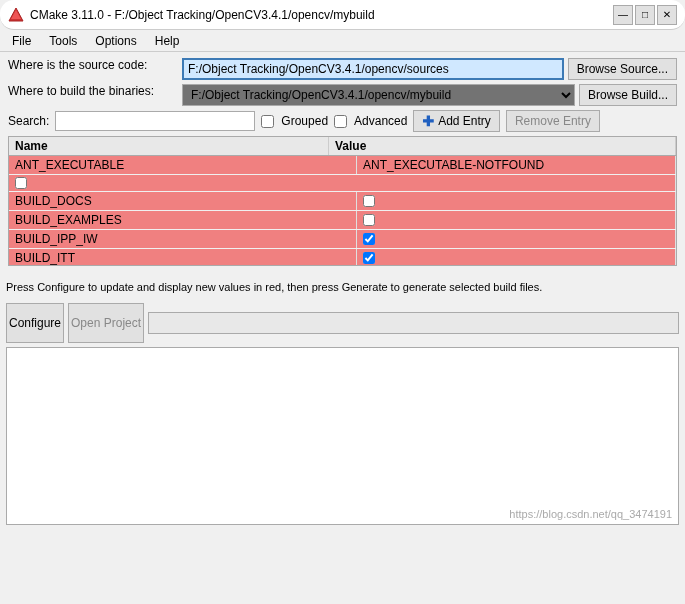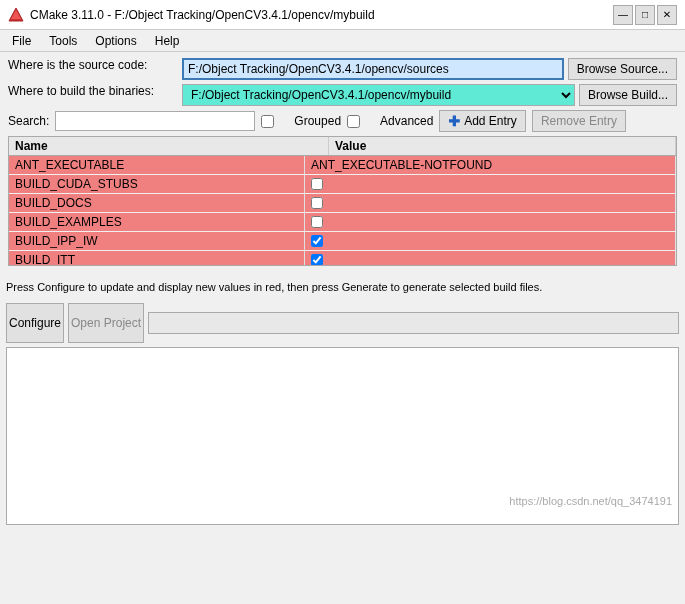--- a/index.html
+++ b/index.html
@@ -14,20 +14,21 @@
 
     
     .title-bar {
       background: #fff;
       border-bottom: 1px solid #ccc;
       display: flex;
       align-items: center;
       padding: 4px 8px;
       height: 30px;
       justify-content: space-between;
+      border-radius: 14px;
     }
     .title-bar-left {
       display: flex;
       align-items: center;
       gap: 6px;
     }
     .title-bar-text {
       font-size: 12px;
       color: #000;
     }
@@ -93,21 +94,21 @@
     .form-input.source {
       background: #d0e8ff;
       border: 2px solid #3d7ab5;
     }
     .form-select {
       flex: 1;
       height: 22px;
       border: 1px solid #aaa;
       padding: 2px 4px;
       font-size: 12px;
-      background: #5eead4;
+      background: #737373;
     }
     .browse-btn {
       height: 22px;
       padding: 0 8px;
       background: #e1e1e1;
       border: 1px solid #aaa;
       font-size: 12px;
       cursor: pointer;
       white-space: nowrap;
     }
@@ -125,21 +126,21 @@
     .search-input {
       width: 200px;
       height: 20px;
       border: 1px solid #aaa;
       padding: 2px 4px;
       font-size: 12px;
     }
     .checkbox-label {
       display: flex;
       align-items: center;
-      gap: 20px;
+      gap: 7px;
       font-size: 12px;
       cursor: pointer;
     }
     .checkbox-label input {
       cursor: pointer;
     }
 
     
     .add-btn {
       height: 22px;
@@ -201,21 +202,21 @@
       background: #f08080;
       color: #000;
     }
     .table-cell {
       padding: 2px 6px;
       font-size: 12px;
       border-right: 1px solid #e0e0e0;
       overflow: hidden;
       white-space: nowrap;
     }
-    .col-name-cell { width: 296px; }
+    .col-name-cell { width: 348px; }
     .col-value-cell { flex: 1; display: flex; align-items: center; }
 
     .checkbox-small {
       width: 12px;
       height: 12px;
     }
 
     
     .status-bar {
       padding: 4px 6px;
@@ -260,21 +261,21 @@
       margin: 0 6px 6px 6px;
       border: 1px solid #aaa;
       background: #fff;
       height: 178px;
       position: relative;
     }
 
     
     .watermark {
       position: absolute;
-      bottom: 17px;
+      bottom: 4px;
       right: 6px;
       font-size: 11px;
       color: #aaa;
     }
 
     
     .cmake-logo {
       width: 16px;
       height: 16px;
     }
@@ -343,21 +344,20 @@
       <div class="table-header-cell col-name">Name</div>
       <div class="table-header-cell col-value">Value</div>
     </div>
 
     <div id="table-body">
         <div class="table-row highlighted">
           <div class="table-cell col-name-cell">ANT_EXECUTABLE</div>
           <div class="table-cell col-value-cell">ANT_EXECUTABLE-NOTFOUND</div>
         </div>
         <div class="table-row highlighted">
-          <div class="table-cell col-name-cell">BUILD_CUDA_STUBS</div>
           <div class="table-cell col-value-cell">
             <input type="checkbox" class="checkbox-small" style="">
           </div>
         </div>
         <div class="table-row highlighted">
           <div class="table-cell col-name-cell">BUILD_DOCS</div>
           <div class="table-cell col-value-cell">
             <input type="checkbox" class="checkbox-small" style="">
           </div>
         </div>

